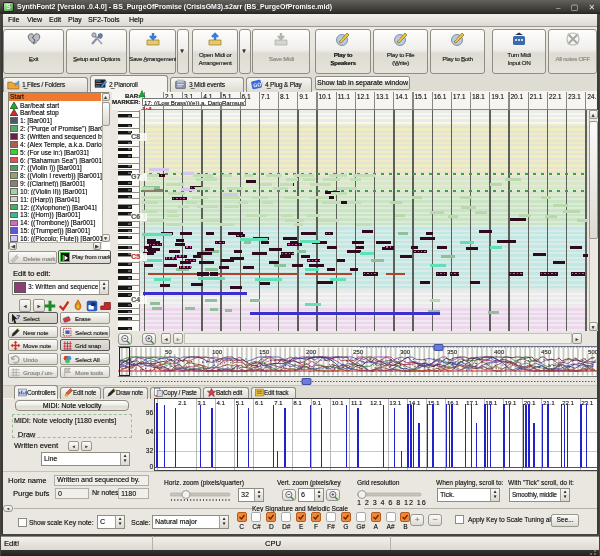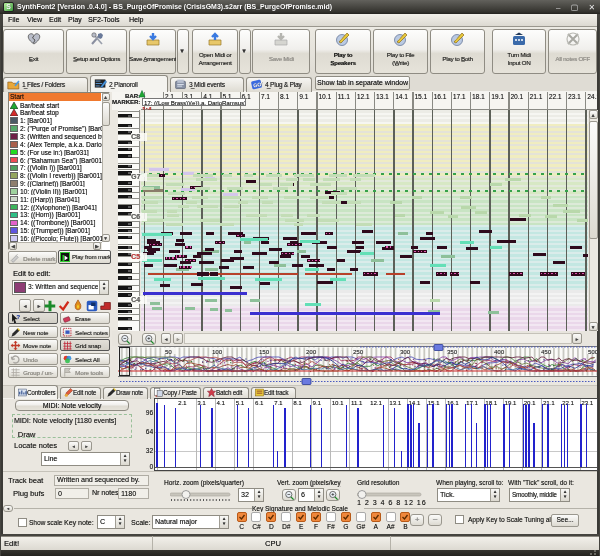--- a/index.html
+++ b/index.html
@@ -1561,21 +1561,21 @@
 <svg style="position:absolute;left:254px;top:387px" width="11" height="11" viewBox="0 0 16 16">
     <rect x="2" y="3" width="12" height="10" fill="#e8c83a" stroke="#8a6a1a" stroke-width="0.8"></rect>
     <path d="M4 6 h8 M4 9 h8" stroke="#8a3a2a" stroke-width="1.2"></path>
   </svg>
 <div class="ab" style="left:264px;top:388.5px;width:32px;height:9px;font-size:6.3px;letter-spacing:-0.2px;color:#222;">Edit track</div>
 <div class="ab" style="left:3px;top:399px;width:594px;height:72px;background:#eae7e0;"></div>
 <div class="btn" style="left:15px;top:400px;width:114px;height:11px;border-radius:4px;"></div>
 <div class="ab" style="left:15px;top:402px;width:114px;height:8px;text-align:center;font-size:7px;color:#111;">MIDI: Note velocity</div>
 <div class="ab" style="left:12px;top:414px;width:120px;height:24px;border:1px dashed #9ac09a;"></div>
 <div class="ab" style="left:14px;top:417px;width:116px;height:8px;font-size:7px;color:#222;">MIDI: Note velocity [1180 events]</div>
-<div class="ab" style="left:14px;top:441px;width:50px;height:9px;font-size:7.5px;">Locate notes</div>
+<div class="ab" style="left:14px;top:441px;width:50px;height:9px;font-size:7.5px;">Written event</div>
 <div class="gbtn" style="left:68px;top:441px;width:11px;height:10px;font-size:5px;text-align:center;line-height:9px;color:#444;">◂</div>
 <div class="gbtn" style="left:81px;top:441px;width:11px;height:10px;font-size:5px;text-align:center;line-height:9px;color:#444;">▸</div>
 <div class="ab" style="left:14px;top:430px;width:25px;height:9px;font-size:7.5px;text-align:center;">Draw</div>
 <div class="cb" style="left:41px;top:452px;width:89px;height:14px;"></div>
 <div class="ab" style="left:44px;top:455px;width:60px;height:8px;font-size:7px;">Line</div>
 <div class="spin" style="left:120px;top:453px;width:9px;height:12px;">▲<br>▼</div>
 <div class="ab" style="left:141px;top:409px;width:12px;height:8px;font-size:6.5px;text-align:right;color:#222;">96</div>
 <div class="ab" style="left:141px;top:428px;width:12px;height:8px;font-size:6.5px;text-align:right;color:#222;">64</div>
 <div class="ab" style="left:141px;top:447px;width:12px;height:8px;font-size:6.5px;text-align:right;color:#222;">32</div>
 <div class="ab" style="left:141px;top:463px;width:12px;height:8px;font-size:6.5px;text-align:right;color:#222;">0</div>
@@ -1672,24 +1672,24 @@
     <rect x="411.6" y="5" width="1.4" height="63" fill="#2222cc"></rect>
     <rect x="408.8" y="6" width="1.4" height="62" fill="#2222cc"></rect>
     <rect x="425.2" y="5" width="1.4" height="63" fill="#2222cc"></rect>
     <rect x="430.8" y="5" width="1.4" height="63" fill="#2222cc"></rect>
     <rect x="1.2" y="4" width="1.4" height="64" fill="#2222cc"></rect>
     <rect x="246.0" y="52" width="1.4" height="16" fill="#2222cc"></rect>
     <rect x="122.0" y="52" width="1.4" height="16" fill="#2222cc"></rect>
   </svg>
 <div class="ab" style="left:3px;top:471px;width:594px;height:1px;background:#c5c2b9;"></div>
 <div class="ab" style="left:3px;top:472px;width:594px;height:33px;background:#eae7e0;"></div>
-<div class="ab" style="left:8px;top:476px;width:45px;height:9px;font-size:7.5px;">Track beat</div>
+<div class="ab" style="left:8px;top:476px;width:45px;height:9px;font-size:7.5px;">Horiz name</div>
 <div class="cb" style="left:54px;top:474.5px;width:95px;height:11px;background:#f1efe9;border:1px solid #b0ada4;"></div>
 <div class="ab" style="left:57px;top:476px;width:90px;height:8px;font-size:7px;">Written and sequenced by.</div>
-<div class="ab" style="left:13px;top:489px;width:42px;height:9px;font-size:7.5px;">Plug bufs</div>
+<div class="ab" style="left:13px;top:489px;width:42px;height:9px;font-size:7.5px;">Purge bufs</div>
 <div class="cb" style="left:55px;top:488px;width:34px;height:11px;background:#f1efe9;border:1px solid #b0ada4;"></div>
 <div class="ab" style="left:58px;top:490px;width:28px;height:8px;font-size:7px;">0</div>
 <div class="ab" style="left:92px;top:489px;width:26px;height:9px;font-size:7px;">Nr notes</div>
 <div class="cb" style="left:118px;top:488px;width:31px;height:11px;background:#f1efe9;border:1px solid #b0ada4;"></div>
 <div class="ab" style="left:121px;top:490px;width:26px;height:8px;font-size:7px;">1180</div>
 <div class="ab" style="left:164px;top:479px;width:82px;height:8px;font-size:6.5px;">Horiz. zoom (pixels/quarter)</div>
 <svg class="ab" style="left:170px;top:490px" width="62" height="12">
     <rect x="0" y="3" width="60" height="3" rx="1.5" fill="#c8c5bc" stroke="#a8a59c" stroke-width="0.6"></rect>
     <circle cx="16" cy="4.5" r="4" fill="#f2f1ee" stroke="#888" stroke-width="0.8"></circle>
     <g fill="#555">

